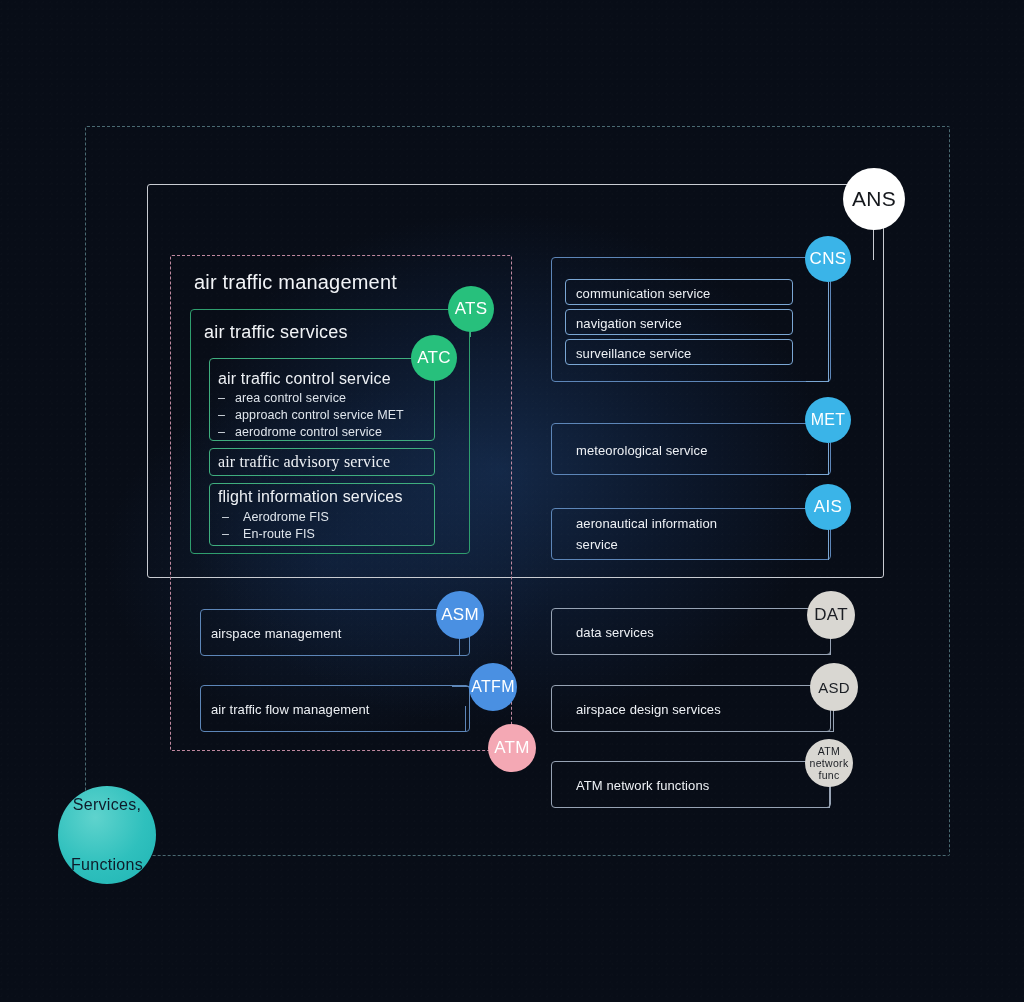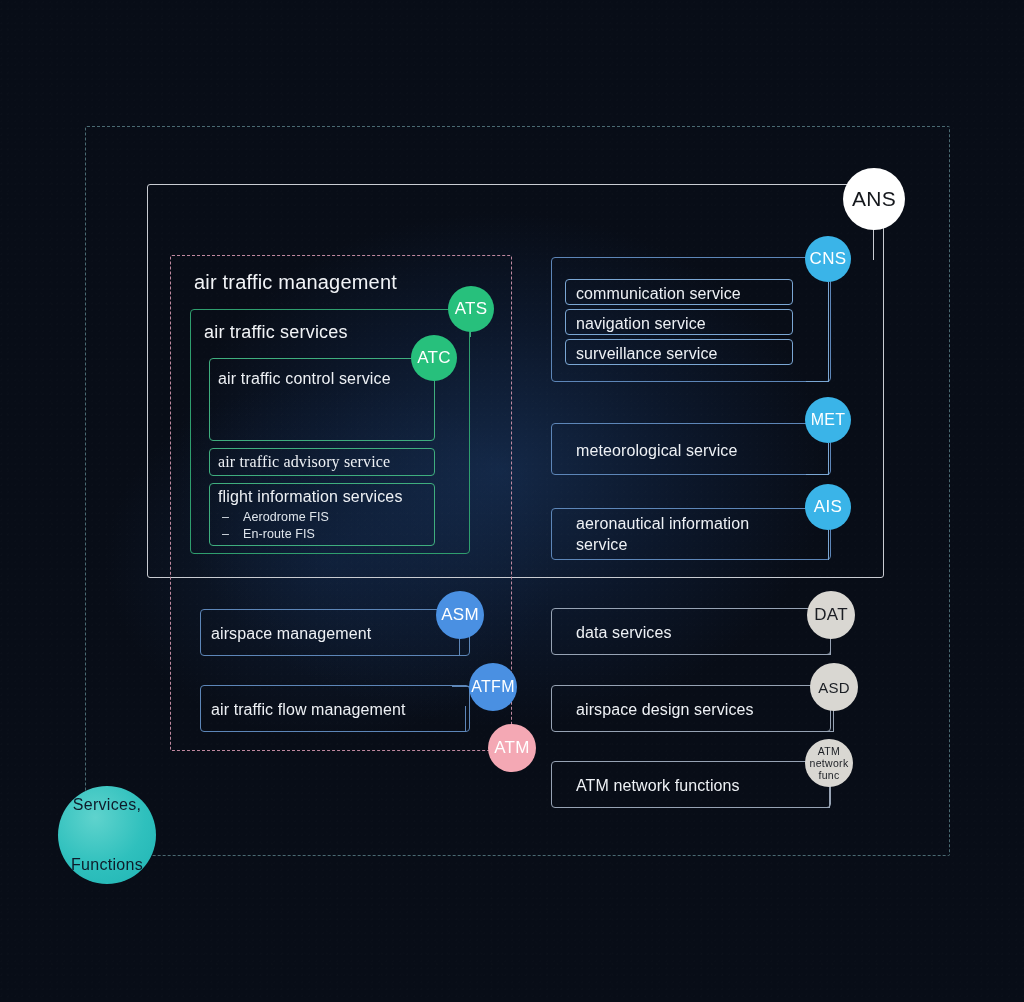--- a/index.html
+++ b/index.html
@@ -99,21 +99,21 @@
     position: absolute;
     color: #eef1f5;
     font-size: 16px;
     font-weight: 400;
     letter-spacing: .15px;
     white-space: nowrap;
   }
   .label {
     position: absolute;
     color: #eef1f5;
-    font-size: 16px;
+    font-size: 13px;
     font-weight: 400;
     letter-spacing: .1px;
     line-height: 21px;
   }
   .bullets {
     position: absolute;
     color: #dfe5ec;
     font-size: 12.5px;
     line-height: 17px;
     letter-spacing: .1px;
@@ -198,20 +198,25 @@
   <div class="conn conn-green" style="left:470px; top:309px; width:1.3px; height:28px;"></div>
 
   <div class="node node-green" style="left:448px; top:286px; width:46px; height:46px; font-size:17px;">
     <span>ATS</span>
   </div>
 
   <div class="box green-box-inner" style="left:209px; top:358px; width:226px; height:83px;"></div>
 
   <div class="h4" style="left:218px; top:370px;">air traffic control service</div>
 
+  <ul class="bullets" style="left:218px; top:390px;">
+    <li>area control service</li>
+    <li>approach control service MET</li>
+    <li>aerodrome control service</li>
+  </ul>
 
   <div class="conn conn-green" style="left:434px; top:358px; width:1.3px; height:24px;"></div>
 
   <div class="node node-green" style="left:411px; top:335px; width:46px; height:46px; font-size:17px;">
     <span>ATC</span>
   </div>
 
   <div class="box green-box-inner" style="left:209px; top:448px; width:226px; height:28px;"></div>
 
   <div class="h4" style="left:218px; top:453px;font-family:Liberation Serif, serif;">air traffic advisory service</div>

